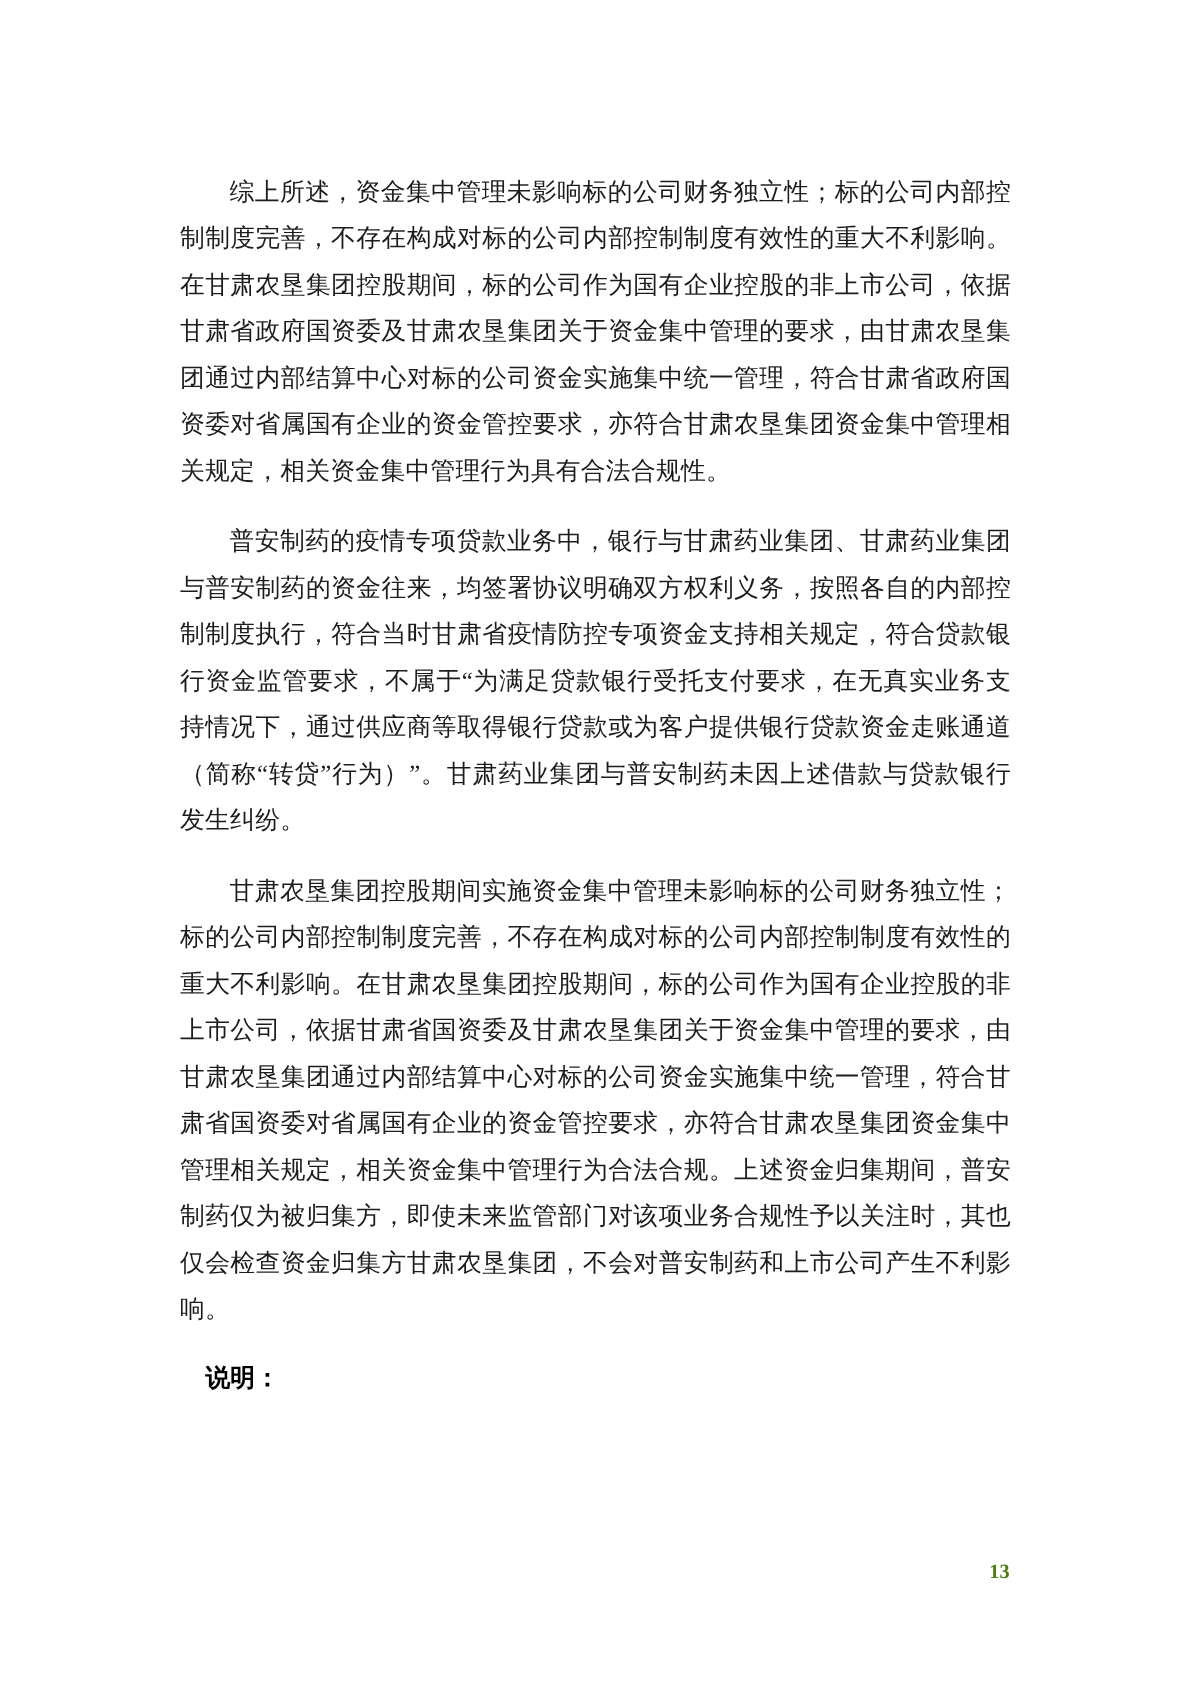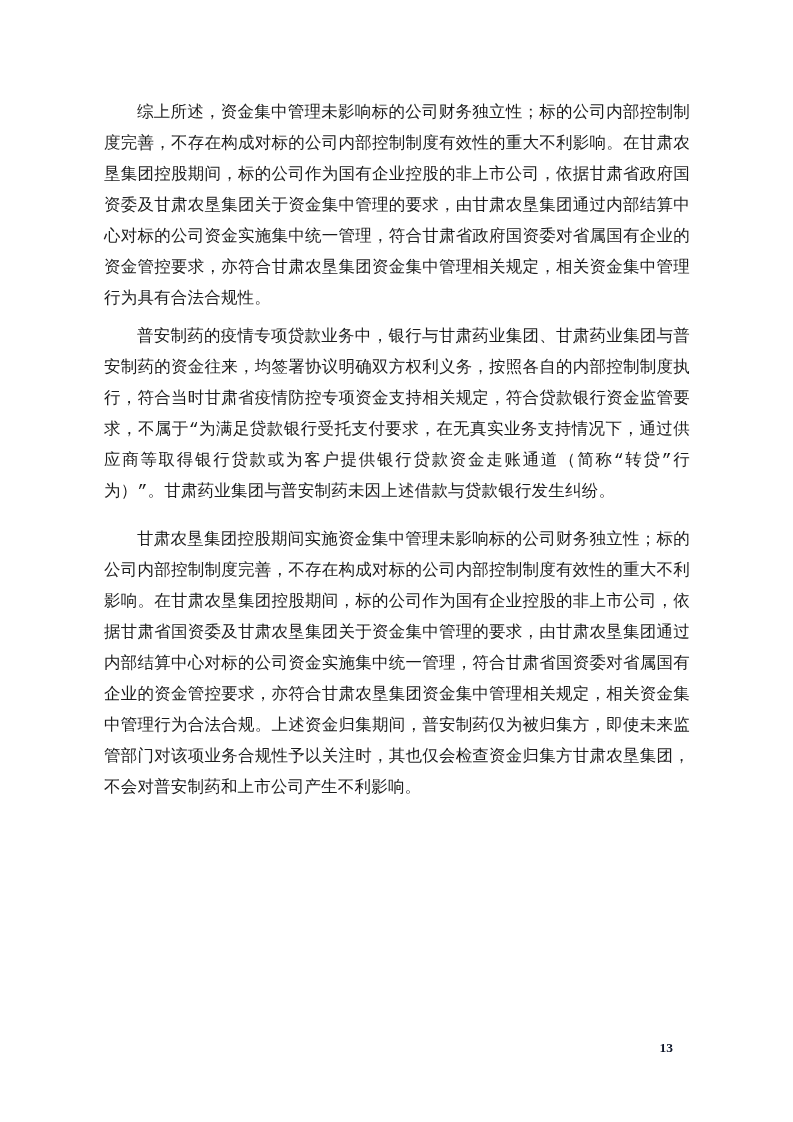--- a/index.html
+++ b/index.html
@@ -21,39 +21,38 @@
     top: 96px;
     width: 586px;
   }
   .body-para {
     font-family: "Liberation Serif", serif;
     font-size: 16.5px;
     line-height: 31px;
     text-align: justify;
     text-indent: 2em;
     letter-spacing: 0.2px;
-    margin: 0;
+    margin: 16px;
   }
   .heading {
     font-family: "Liberation Sans", sans-serif;
     font-weight: 700;
     color: #000000;
   }
   .heading-l1 {
     font-size: 17px;
     line-height: 31px;
     text-indent: 2em;
     margin: 14px 0 0 0;
   }
   .intro-para {
     margin-top: 9px;
   }
   .loan-para {
     margin-top: 8px;
-    font-family: Liberation Mono, monospace;
   }
   .fund-para {
     margin-top: 16px;
   }
   .heading-l2 {
     font-size: 17px;
     line-height: 33px;
     text-align: justify;
     text-indent: 2em;
     margin: 16px 0 0 0;
@@ -64,35 +63,36 @@
     text-indent: 2em;
     margin: 16px 0 0 0;
   }
   .page-footer {
     position: absolute;
     top: 1040px;
     right: 120px;
     font-family: "Liberation Serif", serif;
     font-weight: 700;
     font-size: 13.5px;
-    color: #0f172a;
+    color: #4d7c0f;
   }
 </style>
 </head>
 <body>
 
 <div class="page">
   <div class="content">
 
     <p class="body-para">综上所述，资金集中管理未影响标的公司财务独立性；标的公司内部控制制度完善，不存在构成对标的公司内部控制制度有效性的重大不利影响。在甘肃农垦集团控股期间，标的公司作为国有企业控股的非上市公司，依据甘肃省政府国资委及甘肃农垦集团关于资金集中管理的要求，由甘肃农垦集团通过内部结算中心对标的公司资金实施集中统一管理，符合甘肃省政府国资委对省属国有企业的资金管控要求，亦符合甘肃农垦集团资金集中管理相关规定，相关资金集中管理行为具有合法合规性。</p>
 
 
 
     <p class="body-para loan-para">普安制药的疫情专项贷款业务中，银行与甘肃药业集团、甘肃药业集团与普安制药的资金往来，均签署协议明确双方权利义务，按照各自的内部控制制度执行，符合当时甘肃省疫情防控专项资金支持相关规定，符合贷款银行资金监管要求，不属于“为满足贷款银行受托支付要求，在无真实业务支持情况下，通过供应商等取得银行贷款或为客户提供银行贷款资金走账通道（简称“转贷”行为）”。甘肃药业集团与普安制药未因上述借款与贷款银行发生纠纷。</p>
 
     <p class="body-para fund-para">甘肃农垦集团控股期间实施资金集中管理未影响标的公司财务独立性；标的公司内部控制制度完善，不存在构成对标的公司内部控制制度有效性的重大不利影响。在甘肃农垦集团控股期间，标的公司作为国有企业控股的非上市公司，依据甘肃省国资委及甘肃农垦集团关于资金集中管理的要求，由甘肃农垦集团通过内部结算中心对标的公司资金实施集中统一管理，符合甘肃省国资委对省属国有企业的资金管控要求，亦符合甘肃农垦集团资金集中管理相关规定，相关资金集中管理行为合法合规。上述资金归集期间，普安制药仅为被归集方，即使未来监管部门对该项业务合规性予以关注时，其也仅会检查资金归集方甘肃农垦集团，不会对普安制药和上市公司产生不利影响。</p>
 
 
+    <div class="heading note-label">说明：</div>
 
   </div>
 
   <div class="page-footer">13</div>
 </div>
 
 </body></html>

